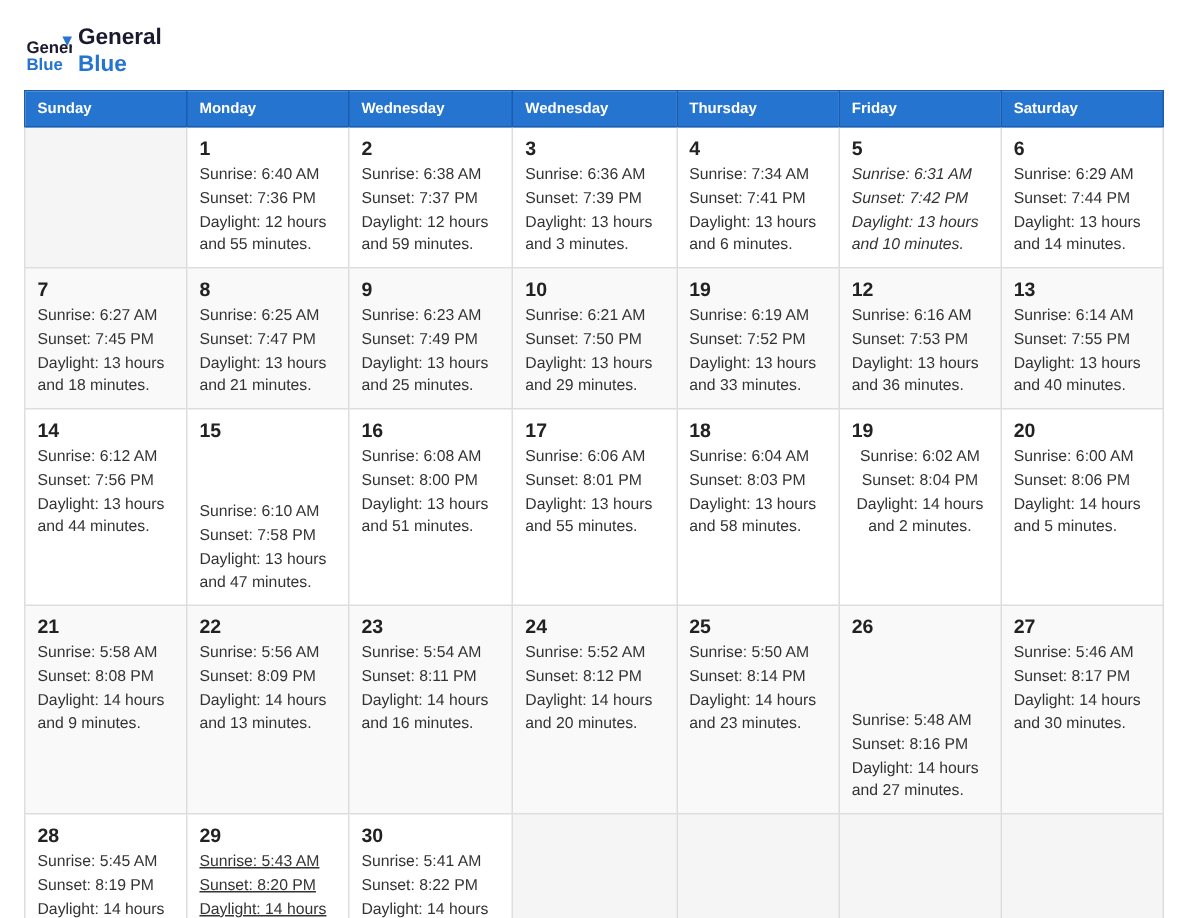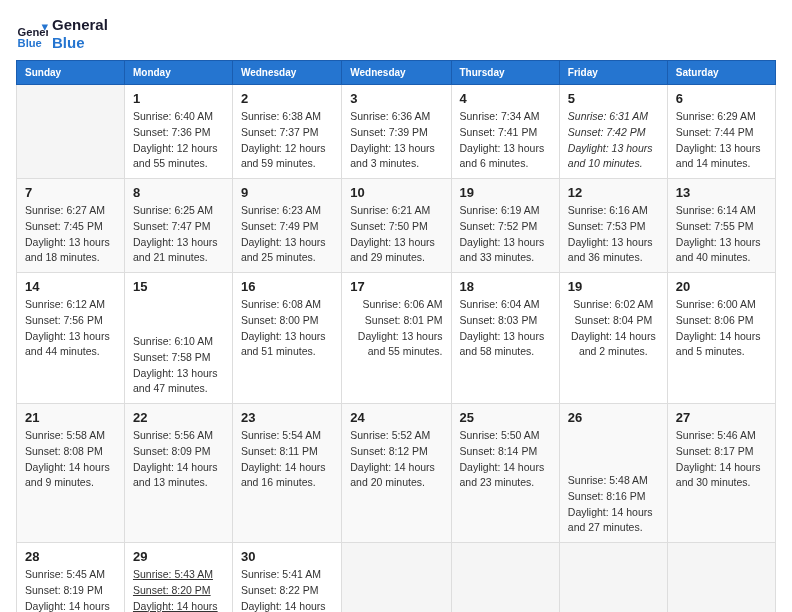--- a/index.html
+++ b/index.html
@@ -225,21 +225,21 @@
         </td>
         <td>
           <div class="day-num">16</div>
           <div class="day-info" style="white-space: pre-line;">Sunrise: 6:08 AM
 Sunset: 8:00 PM
 Daylight: 13 hours
 and 51 minutes.</div>
         </td>
         <td>
           <div class="day-num">17</div>
-          <div class="day-info" style="white-space: pre-line; text-align: right;">Sunrise: 6:06 AM
+          <div class="day-info" style="white-space: pre-line;">Sunrise: 6:06 AM
 Sunset: 8:01 PM
 Daylight: 13 hours
 and 55 minutes.</div>
         </td>
         <td>
           <div class="day-num">18</div>
           <div class="day-info" style="white-space: pre-line;">Sunrise: 6:04 AM
 Sunset: 8:03 PM
 Daylight: 13 hours
 and 58 minutes.</div>

